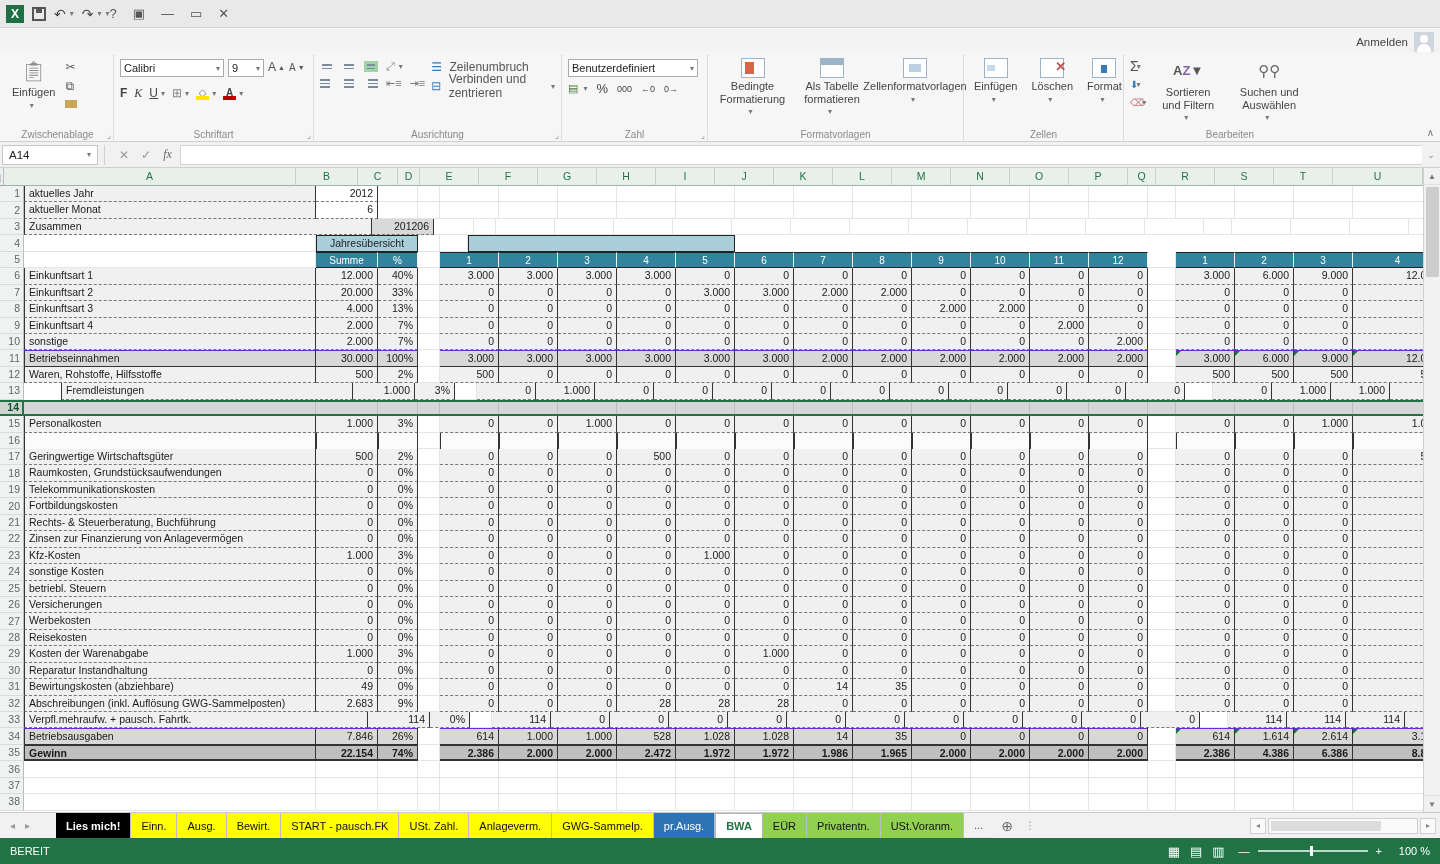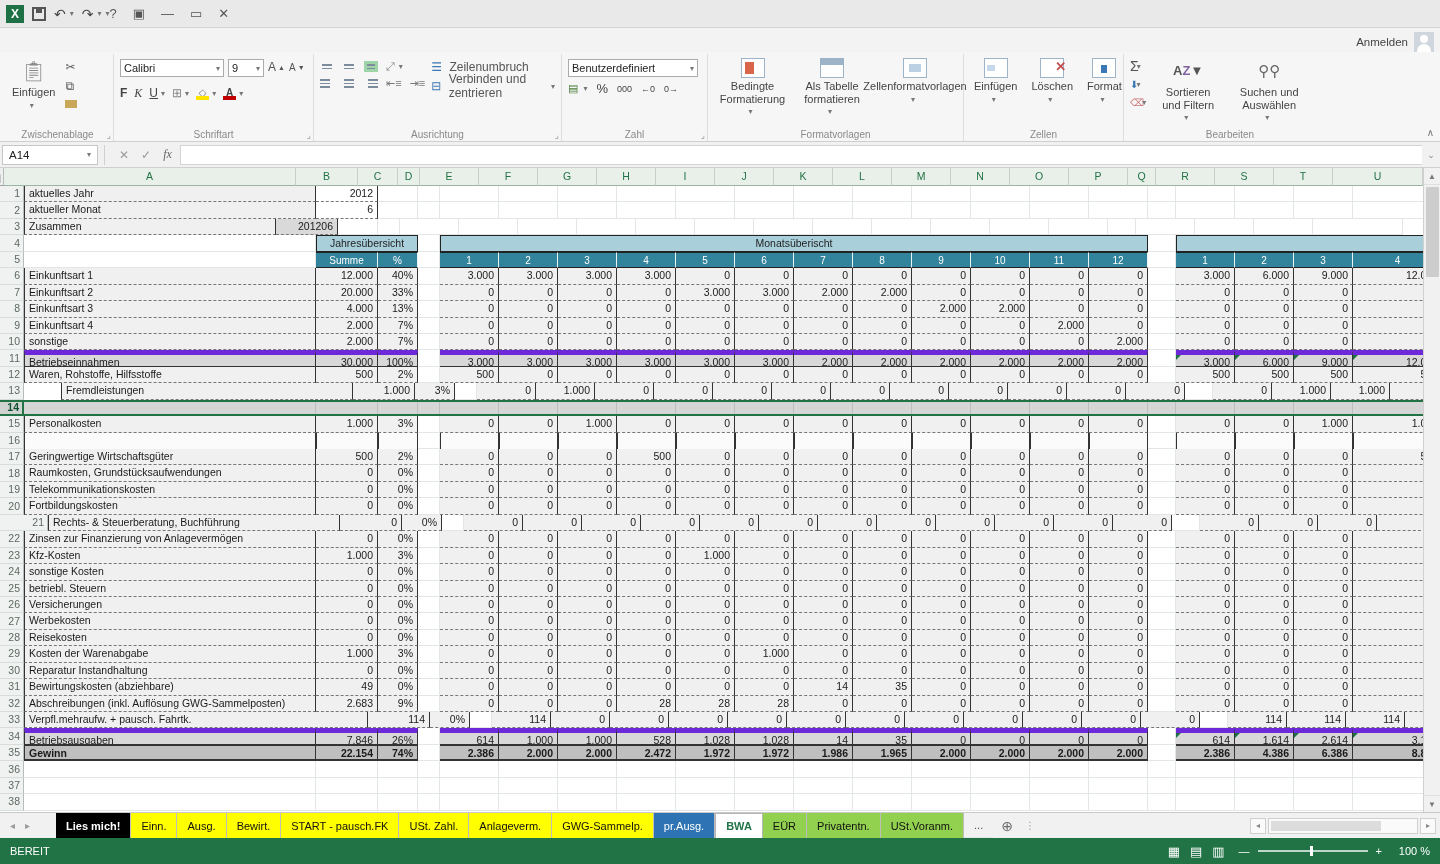--- a/index.html
+++ b/index.html
@@ -94,21 +94,21 @@
   .plain{ background:#fff; border-right:1px solid #e2e6e4; border-bottom:1px solid #e2e6e4;}
   .lblc{ background:#eff0ef; color:#1a1a1a; padding-left:4px; border-left:1px solid #333;
     border-right:1px solid #333; border-bottom:1px dashed #777;}
   .valc{ background:#eff0ef; color:#1a1a1a; text-align:right; padding-right:4px;
     border-right:1px solid #333; border-bottom:1px dashed #777;}
   .white{ background:#fff; }
   .fillg{ background:#d9d9d9 !important;}
   .band{ background:#a9cfdb; border:1px solid #222; color:#222; text-align:center; font-size:10.5px;}
   .teal{ background:#31849b; color:#fff; text-align:center; border-right:1px solid #eaf3f5;
     border-bottom:1px solid #222; border-top:1px solid #222; font-size:10px;}
-  .totalr{ background:#d8d8d8 !important; border-bottom:1px solid #333 !important; border-top:5px solid #6d28d9;}
+  .totalr{ background:#d8d8d8 !important; border-bottom:1px solid #333 !important; border-top:1px solid #6d28d9;}
   .grandr{ background:#bfbfbf !important; font-weight:bold; border-bottom:2px solid #333 !important; border-top:1px solid #333;}
   .gapc{ background:#fbfbfb; border-left:1px solid #333; border-right:1px solid #333;}
   .selrow{ background:#d6d6d6; border-top:2px solid #217346; border-bottom:2px solid #217346;}
   .selrow .cell{ background:#d6d6d6; border-right:1px solid #bdbdbd; border-bottom:none;}
   .selrow .rh{ background:#cfd4d1; color:#0f5132; font-weight:bold; border-right:2px solid #217346;}
   .tri:before{ content:""; position:absolute; left:0; top:0; border-top:5px solid #1e7145; border-right:5px solid transparent;}
   .vscroll{ position:absolute; top:0; right:0; bottom:0; width:17px; background:#f1f1f1; border-left:1px solid #d0d0d0;
     display:flex; flex-direction:column; align-items:center; font-size:8px; color:#777;}
   .varrow{ height:17px; display:flex; align-items:center; justify-content:center; width:100%; background:#f1f1f1; border-bottom:1px solid #e0e0e0;}
   .vthumb{ width:13px; height:90px; background:#cdcdcd; border-radius:1px; margin-top:2px;}
@@ -449,21 +449,21 @@
           <div class="cell plain" style="width: 59px;"></div>
           <div class="cell plain" style="width: 59px;"></div>
           <div class="cell plain" style="width: 28px;"></div>
           <div class="cell plain" style="width: 59px;"></div>
           <div class="cell plain" style="width: 59px;"></div>
           <div class="cell plain" style="width: 59px;"></div>
           <div class="cell plain" style="width: 90px;"></div>
         </div>
         <div class="row">
           <div class="rh cell" style="width: 24px;">3</div>
-          <div class="cell lblc" style="width: 252px;">Zusammen</div>
+          <div class="cell lblc" style="width: 348px;">Zusammen</div>
           <div class="cell valc white fillg" style="width: 62px;">201206</div>
           <div class="cell plain" style="width: 40px;"></div>
           <div class="cell plain" style="width: 22px;"></div>
           <div class="cell plain" style="width: 59px;"></div>
           <div class="cell plain" style="width: 59px;"></div>
           <div class="cell plain" style="width: 59px;"></div>
           <div class="cell plain" style="width: 59px;"></div>
           <div class="cell plain" style="width: 59px;"></div>
           <div class="cell plain" style="width: 59px;"></div>
           <div class="cell plain" style="width: 59px;"></div>
@@ -476,21 +476,20 @@
           <div class="cell plain" style="width: 59px;"></div>
           <div class="cell plain" style="width: 59px;"></div>
           <div class="cell plain" style="width: 59px;"></div>
           <div class="cell plain" style="width: 90px;"></div>
         </div>
         <div class="row">
           <div class="rh cell" style="width: 24px;">4</div>
           <div class="cell plain" style="width: 292px;"></div>
           <div class="cell band" style="width: 102px;">Jahresübersicht</div>
           <div class="cell plain" style="width: 22px;"></div>
-          <div class="cell band" style="width: 708px;">Monatsüberischt</div>
           <div class="cell plain" style="width: 28px;"></div>
           <div class="cell band" style="width: 267px;"></div>
         </div>
         <div class="row">
           <div class="rh cell" style="width: 24px;">5</div>
           <div class="cell plain" style="width: 292px;"></div>
           <div class="cell teal" style="width: 62px;">Summe</div>
           <div class="cell teal" style="width: 40px;">%</div>
           <div class="cell plain" style="width: 22px;"></div>
           <div class="cell teal" style="width: 59px;">1</div>
@@ -865,21 +864,21 @@
           <div class="cell valc" style="width: 59px;">0</div>
           <div class="cell valc" style="width: 59px;">0</div>
           <div class="cell valc" style="width: 59px;">0</div>
           <div class="cell plain" style="width: 28px;"></div>
           <div class="cell valc" style="width: 59px;">0</div>
           <div class="cell valc" style="width: 59px;">0</div>
           <div class="cell valc" style="width: 59px;">0</div>
           <div class="cell valc" style="width: 90px;">0</div>
         </div>
         <div class="row">
-          <div class="rh cell" style="width: 48px;">21</div>
+          <div class="rh cell" style="width: 24px;">21</div>
           <div class="cell lblc" style="width: 292px;">Rechts- &amp; Steuerberatung, Buchführung</div>
           <div class="cell valc" style="width: 62px;">0</div>
           <div class="cell valc" style="width: 40px;">0%</div>
           <div class="cell plain" style="width: 22px;"></div>
           <div class="cell valc" style="width: 59px;">0</div>
           <div class="cell valc" style="width: 59px;">0</div>
           <div class="cell valc" style="width: 59px;">0</div>
           <div class="cell valc" style="width: 59px;">0</div>
           <div class="cell valc" style="width: 59px;">0</div>
           <div class="cell valc" style="width: 59px;">0</div>

